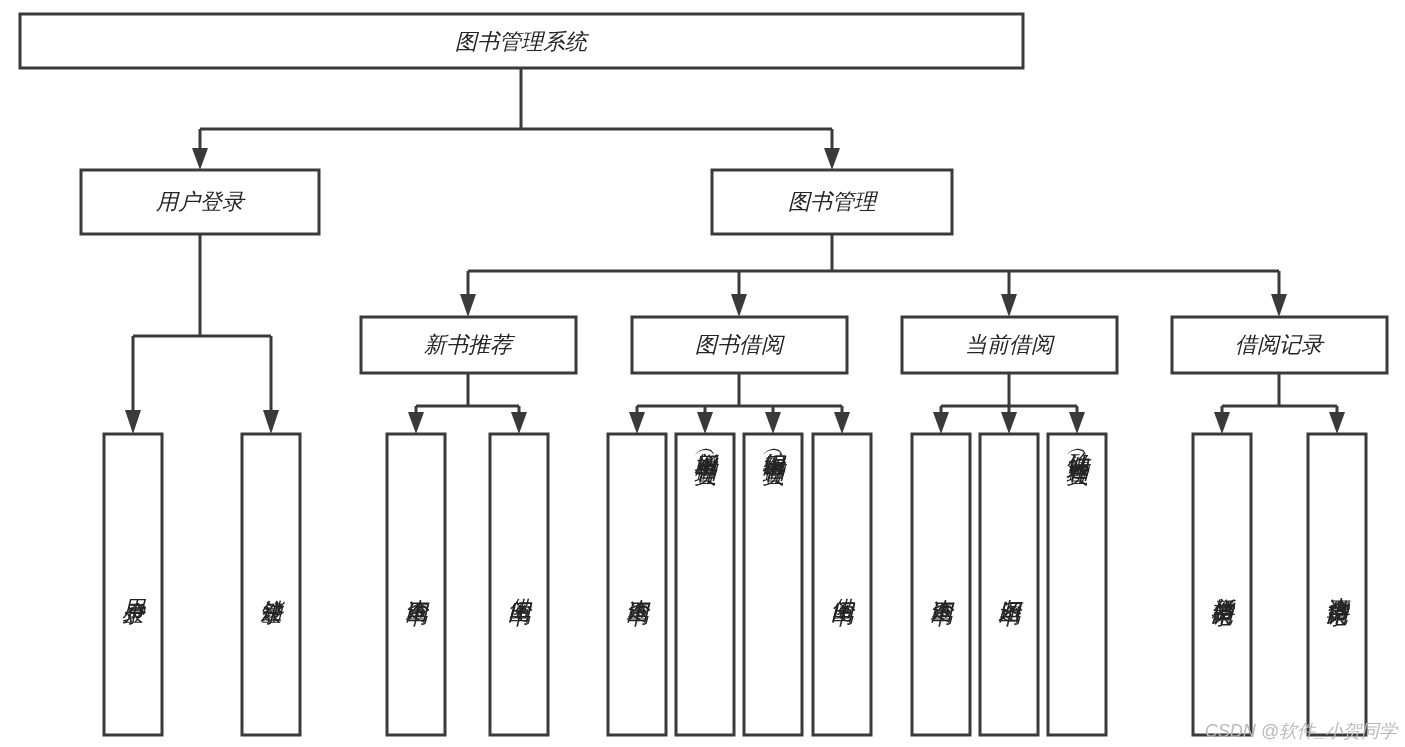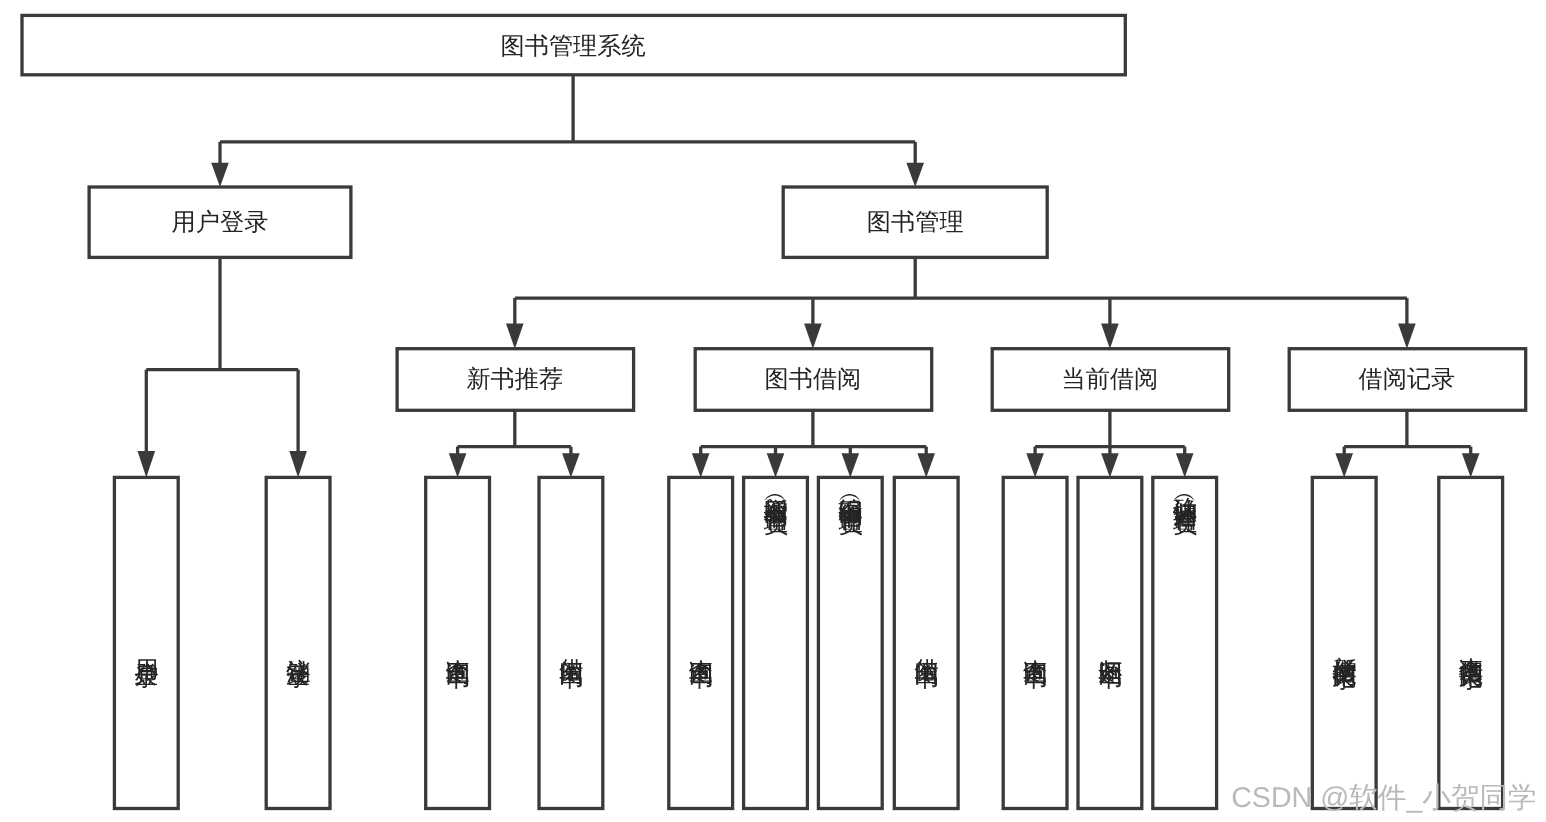--- a/index.html
+++ b/index.html
@@ -9,20 +9,21 @@
   }
   body {
     font-family: "Liberation Sans", "DejaVu Sans", sans-serif;
   }
   #diagram-root {
     position: relative;
     width: 1405px;
     height: 747px;
     background: #ffffff;
     overflow: hidden;
+    font-style: italic;
   }
   svg#tree-svg {
     position: absolute;
     left: 0;
     top: 0;
     width: 1405px;
     height: 747px;
     display: block;
   }
   .node-box {
@@ -63,21 +64,21 @@
     letter-spacing: 2px;
     color: #242424;
     white-space: nowrap;
     text-align: center;
   }
   .watermark {
     position: absolute;
     right: 8px;
     bottom: 4px;
     font-family: "Liberation Sans", "DejaVu Sans", sans-serif;
-    font-size: 26px;
+    font-size: 18px;
     color: #b9b9b9;
     white-space: nowrap;
     pointer-events: none;
   }
 </style>
 </head>
 <body>
 
 <div id="diagram-root">
 

